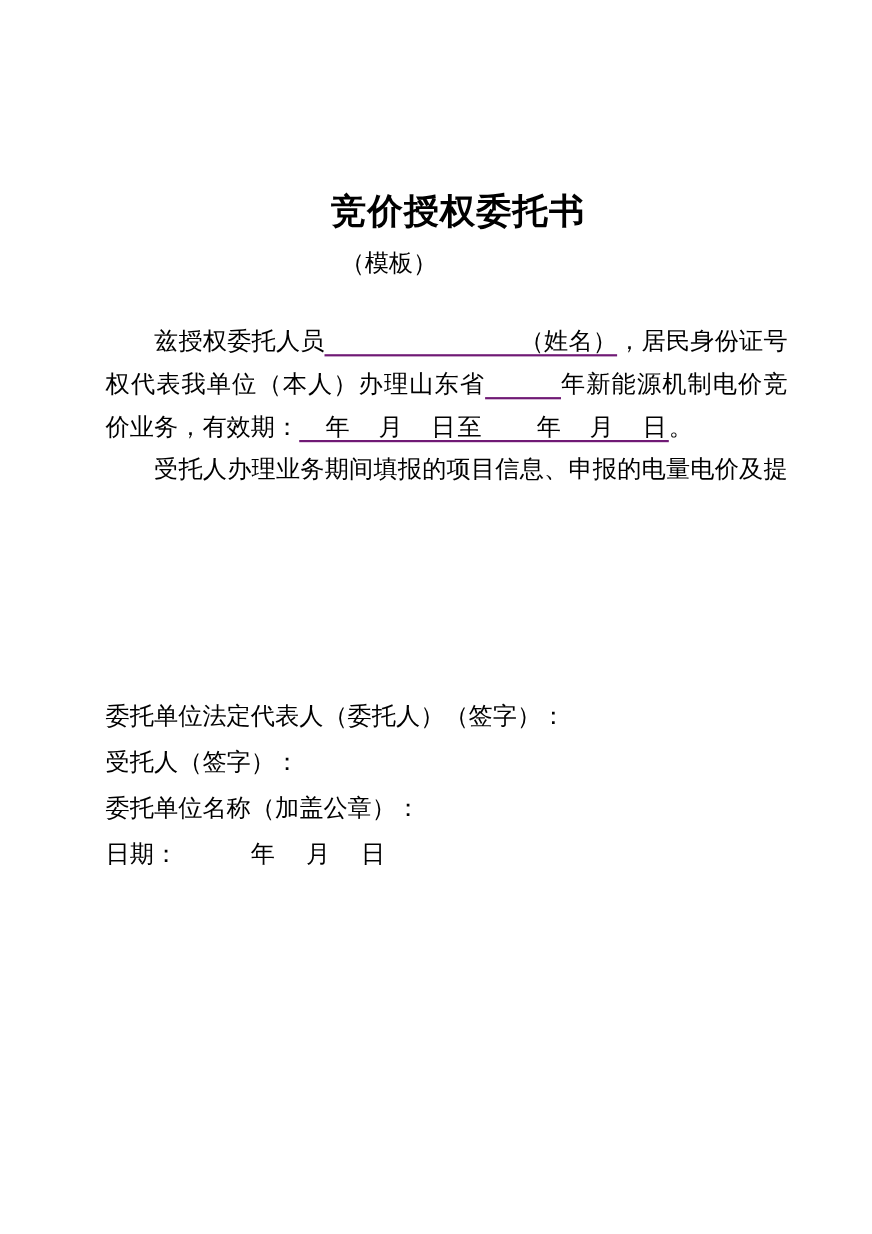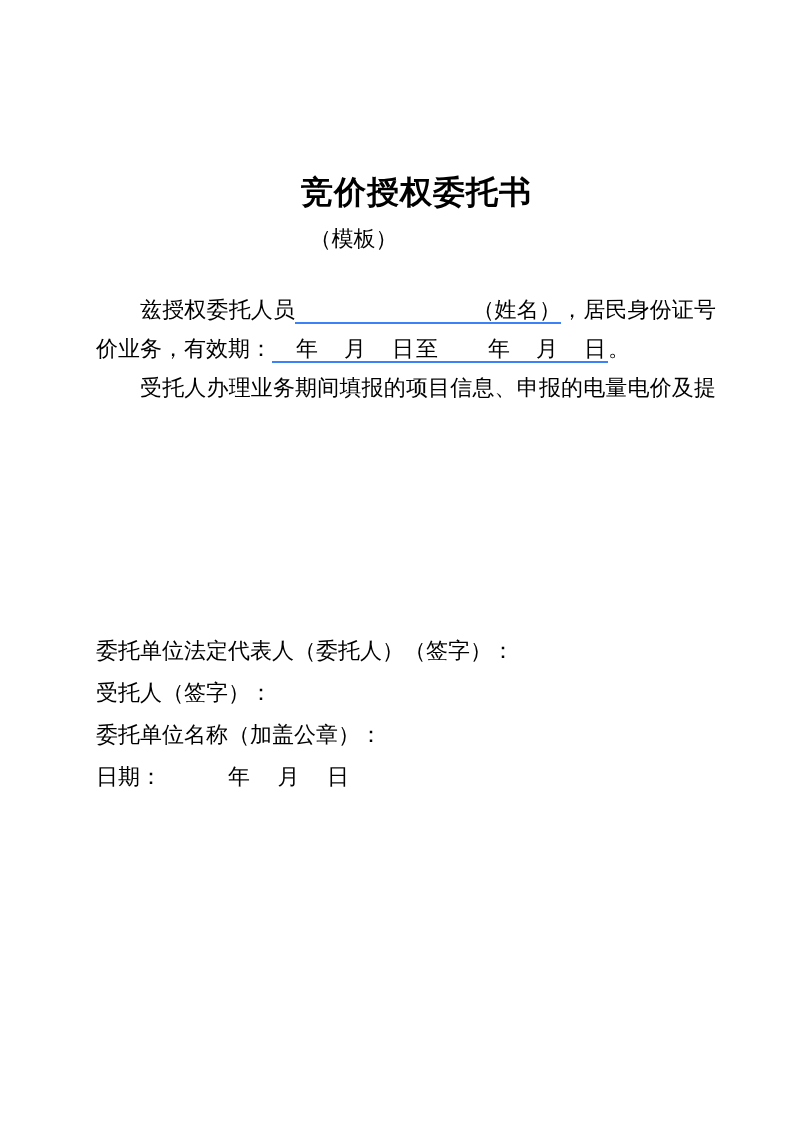--- a/index.html
+++ b/index.html
@@ -29,38 +29,39 @@
     font-size: 22px;
     line-height: 32px;
   }
   .block {
     position: absolute;
     left: 96px;
     width: 620px;
     font-size: 22px;
   }
   #body-block { top: 290px; line-height: 39px; }
-  #sig-block  { top: 630px; line-height: 42px; font-family: Liberation Serif, serif; }
+  #sig-block  { top: 630px; line-height: 42px; }
   #note-block { top: 886px; line-height: 40px; }
   .line { min-height: 1em; }
   .j { text-align: justify; text-align-last: justify; }
   .indent { text-indent: 44px; }
-  .ul { border-bottom: 2px solid #3b82f6; }
+  .ul { border-bottom: 2px solid #701a75; }
   .ls { letter-spacing: 2px; text-align: center; }
 </style>
 </head>
 <body>
 
 <div class="page">
 
   <div class="doc-title">竞价授权委托书</div>
   <div class="doc-subtitle">（模板）</div>
 
   <div class="block" id="body-block">
     <div class="line j indent"><span>兹授权委托人员</span><span class="ul">　　　　　　　　（姓名）</span><span>，居民身份证号</span></div>
+    <div class="line j"><span>权代表我单位（本人）办理山东省</span><span class="ul">　　　</span><span>年新能源机制电价竞</span></div>
     <div class="line"><span>价业务，有效期：</span><span class="ul ls">　年　月　日至　　年　月　日</span><span>。</span></div>
     <div class="line j indent">受托人办理业务期间填报的项目信息、申报的电量电价及提</div>
   </div>
 
   <div class="block" id="sig-block">
     <div class="line">委托单位法定代表人（委托人）（签字）：</div>
     <div class="line">受托人（签字）：</div>
     <div class="line">委托单位名称（加盖公章）：</div>
     <div class="line">日期：　　　年　 月　 日</div>
   </div>

